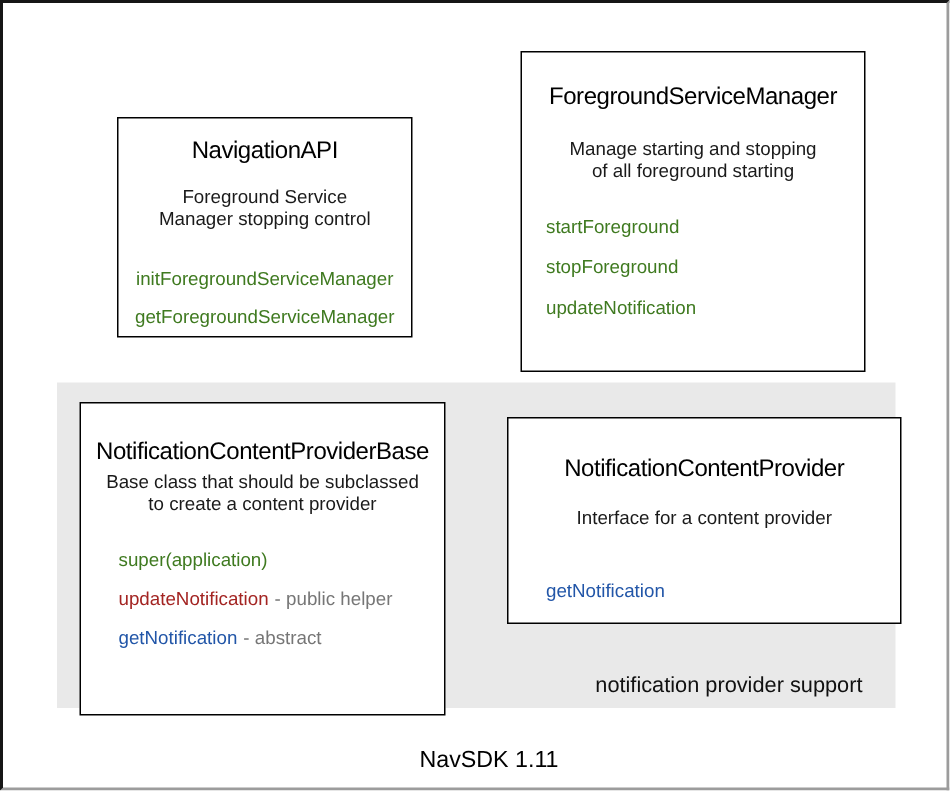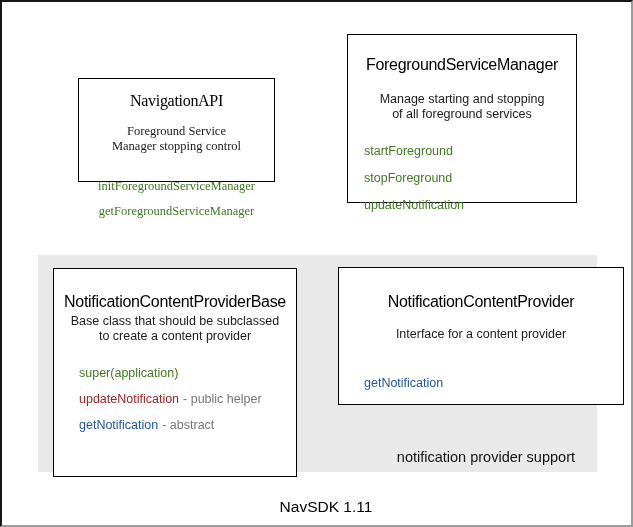--- a/index.html
+++ b/index.html
@@ -56,42 +56,42 @@
     font-size: 12.5px;
     line-height: 16px;
     white-space: nowrap;
   }
   .m-green { color: var(--method-green, #437a22); }
   .m-red   { color: var(--method-red, #a32422); }
   .m-blue  { color: var(--method-blue, #2256a8); }
   .annotation { color: var(--annotation-gray, #767676); margin-left: 4px; }
 
   
-  .box-nav { left: 76px; top: 76px; width: 197px; height: 104px; font-family: Liberation Serif, serif; }
+  .box-nav { left: 76px; top: 76px; width: 197px; height: 147px; }
   .box-nav .box-title { margin-top: 12px; }
   .box-nav .box-desc  { margin-top: 13px; text-align: center; }
   .box-nav .methods   { margin-top: 24px; }
   .box-nav .method    { margin-bottom: 9px; }
 
   
-  .box-fsm { left: 345px; top: 32px; width: 230px; height: 169px; }
+  .box-fsm { left: 345px; top: 32px; width: 230px; height: 214px; }
   .box-fsm .box-title { margin-top: 20px; }
   .box-fsm .box-desc  { margin-top: 17px; }
   .box-fsm .methods   { margin-top: 21px; padding-left: 16px; }
   .box-fsm .method    { margin-bottom: 11px; }
 
   
   .box-ncpb { left: 51px; top: 266px; width: 244px; height: 209px; }
   .box-ncpb .box-title { margin-top: 23px; }
   .box-ncpb .box-desc  { margin-top: 2px; }
   .box-ncpb .methods   { margin-top: 21px; padding-left: 25px; }
   .box-ncpb .method    { margin-bottom: 10px; }
 
   
-  .box-ncp { left: 336px; top: 265px; width: 286px; height: 138px; }
+  .box-ncp { left: 336px; top: 276px; width: 263px; height: 138px; }
   .box-ncp .box-title { margin-top: 24px; }
   .box-ncp .box-desc  { margin-top: 15px; }
   .box-ncp .methods   { margin-top: 33px; padding-left: 25px; }
 
   .footer-label {
     position: absolute;
     left: 0; right: 0;
     top: 496px;
     text-align: center;
     font-size: 15.5px;
@@ -117,21 +117,21 @@
     <div class="methods centered">
       <div class="method m-green">initForegroundServiceManager</div>
       <div class="method m-green">getForegroundServiceManager</div>
     </div>
   </div>
 
   <div class="box box-fsm">
     <div class="box-title">ForegroundServiceManager</div>
     <div class="box-desc">
       <div>Manage starting and stopping</div>
-      <div>of all foreground services</div>
+      <div>of all foreground starting</div>
     </div>
     <div class="methods">
       <div class="method m-green">startForeground</div>
       <div class="method m-green">stopForeground</div>
       <div class="method m-green">updateNotification</div>
     </div>
   </div>
 
   <div class="box box-ncpb">
     <div class="box-title">NotificationContentProviderBase</div>

